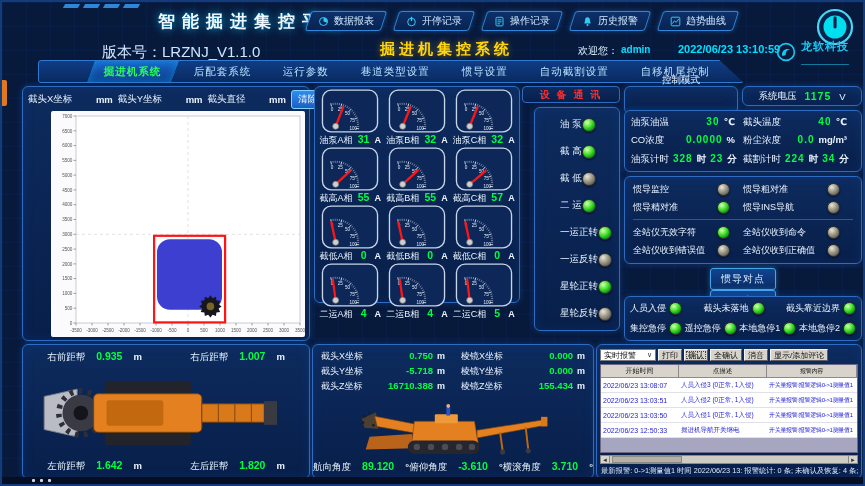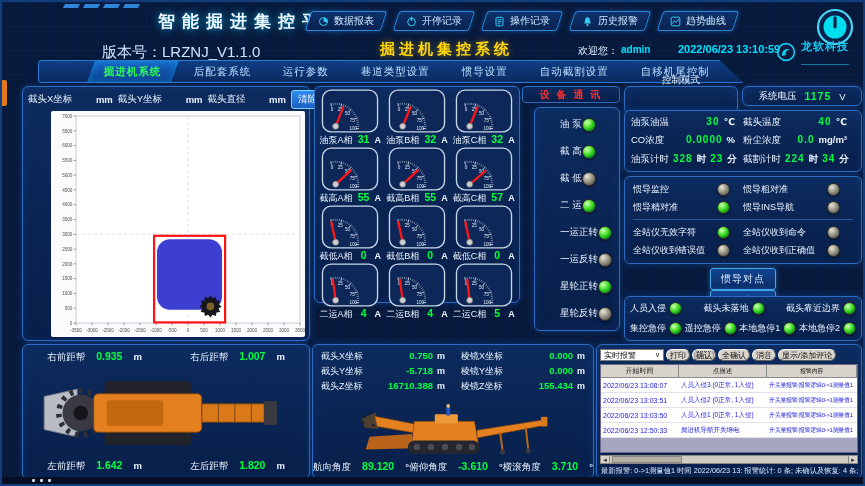--- a/index.html
+++ b/index.html
@@ -1,17 +1,17 @@
 <!DOCTYPE html>
 <html><head>
 <meta charset="utf-8">
 <style>
   html,body{margin:0;padding:0;background:#04080f;}
   *{box-sizing:border-box;}
-  button{font-family:inherit;border-radius:6px;}
+  button{font-family:inherit;}
   .screen{position:relative;width:865px;height:486px;overflow:hidden;
     font-family:"Liberation Sans","DejaVu Sans",sans-serif;
     background:#081a3c;border:2px solid #123c7c;
     background-image:linear-gradient(rgba(30,90,200,.07) 1px,transparent 1px),
       linear-gradient(90deg,rgba(30,90,200,.07) 1px,transparent 1px);
     background-size:24px 24px;}
   
   .topbar{position:absolute;left:0;top:0;right:0;height:34px;}
   .top-dashes{position:absolute;left:62px;top:2px;display:flex;gap:5px;}
   .top-dash{width:15px;height:4px;background:#2f86d8;transform:skewX(-30deg);}
@@ -115,21 +115,21 @@
   .coord-cell{display:flex;width:50%;align-items:baseline;padding:0 8px;gap:4px;}
   .coord-cell .lbl{font-size:9px;color:#eaf4ff;white-space:nowrap;}
   .coord-cell .val{margin-left:auto;font-size:9.5px;color:#00ff41;font-weight:bold;}
   .coord-cell .unit{font-size:9px;color:#eaf4ff;font-weight:bold;}
   .machine-side{position:absolute;left:6px;top:52px;width:270px;height:64px;}
   .angles-row{position:absolute;left:0;right:0;bottom:4px;display:flex;justify-content:space-around;align-items:flex-start;}
   
   .alarm-panel{left:594px;top:342px;width:266px;height:135px;}
   .alarm-toolbar{position:absolute;left:3px;top:3px;right:3px;height:14px;display:flex;gap:2px;align-items:center;}
   .dropdown{background:#fff;border:1px solid #7a7a7a;color:#111;font-size:8px;height:12px;display:flex;
-    align-items:center;justify-content:space-between;width:64px;padding:0 3px;cursor:pointer;white-space:nowrap;}
+    align-items:center;justify-content:space-between;width:56px;padding:0 3px;cursor:pointer;white-space:nowrap;}
   .dropdown .caret{font-size:7px;color:#333;}
   .tbtn{background:#d8d4cc;border-top:1px solid #f4f2ee;border-left:1px solid #f4f2ee;border-right:1px solid #5f5f5f;
     border-bottom:1px solid #5f5f5f;color:#111;font-size:8px;height:12px;display:flex;align-items:center;
     padding:0 3px;cursor:pointer;white-space:nowrap;}
   .tbtn.focused{outline:1px dotted #444;outline-offset:-3px;}
   .alarm-table{position:absolute;left:3px;top:19px;right:3px;height:89px;background:#a6a6c0;border:1px solid #6a6a88;overflow:hidden;}
   .atable-head{display:flex;background:#d8d4cc;height:13px;}
   .ahead-cell{font-size:8px;color:#111;display:flex;align-items:center;justify-content:center;
     border-right:1px solid #8a8a8a;border-bottom:1px solid #8a8a8a;flex:none;}
   .arow{display:flex;background:#fff;height:15px;border-bottom:1px solid #e0e0ea;}

